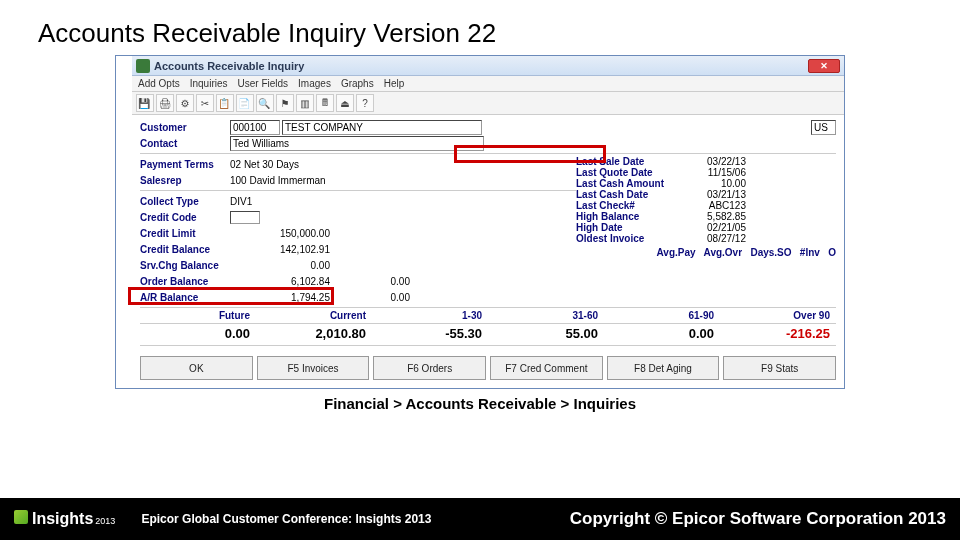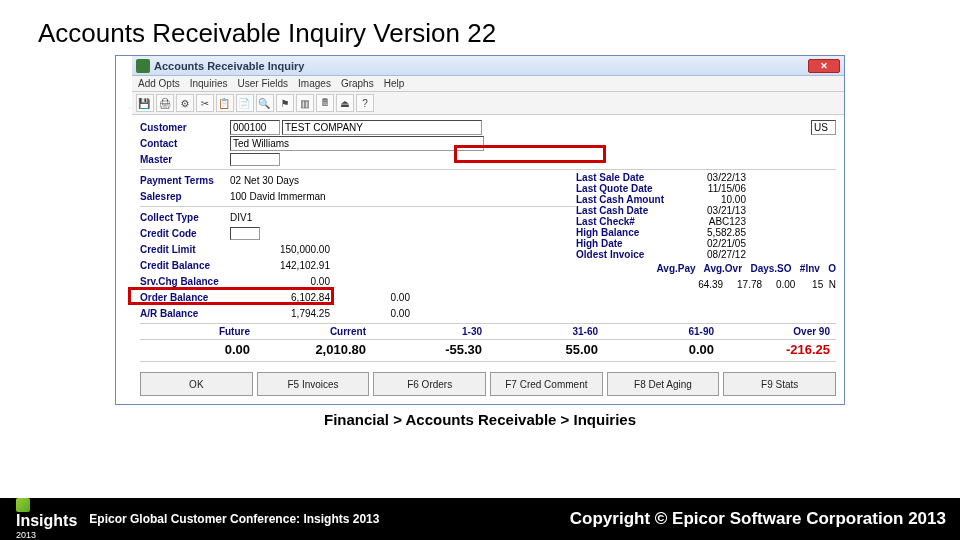--- a/index.html
+++ b/index.html
@@ -22,21 +22,21 @@
   .aging-row { display: flex; border-top: 1px solid #ccc; border-bottom: 1px solid #ccc; padding: 2px 0; margin-top: 2px; }
   .aging-cell { flex: 1; text-align: right; padding: 0 6px; color: #0a0a7a; font-weight: 600; }
   .aging-vals { display: flex; padding: 2px 0; }
   .aging-v { flex: 1; text-align: right; padding: 0 6px; color: #000; font-size: 13px; font-weight: bold; }
   .redv { color: #cc0000; }
   .btn-row { display: flex; gap: 4px; padding: 4px 8px 8px; }
   .fbtn { flex: 1; border: 1px solid #999; background: #f0f0f0; height: 24px; display: flex; align-items: center; justify-content: center; font-size: 10px; color: #222; }
   .redbox { position: absolute; border: 3px solid #c00; pointer-events: none; }
   .breadcrumb { text-align: center; font-size: 15px; font-weight: 700; margin-top: 6px; color: #000; }
   .footer { position: absolute; bottom: 0; left: 0; width: 960px; height: 42px; background: #000; display: flex; align-items: center; padding: 0 14px; color: #fff; font-size: 12px; }
-  .footer .logo { display: flex; align-items: baseline; margin-right: 14px; flex-direction: column; }
+  .footer .logo { display: flex; align-items: baseline; margin-right: 26px; }
   .footer .logo-box { width: 14px; height: 14px; background: linear-gradient(135deg,#9c3,#5a2); margin-right: 4px; border-radius: 2px; }
   .footer .logo-text { font-size: 16px; font-weight: bold; }
   .footer .logo-year { font-size: 9px; margin-left: 2px; }
   .footer .conf { font-weight: bold; font-size: 12px; }
   .footer .copy { margin-left: auto; font-weight: bold; font-size: 17px; }
   .gridR { display: grid; grid-template-columns: 100px 70px; row-gap: 0; justify-items: start; }
   .gridR .val { text-align: right; width: 100%; }
   .boxwrap { position: relative; }
   .num { text-align: right; display: inline-block; width: 100px; }
 </style>
@@ -82,24 +82,20 @@
     <div style="display:flex;">
       <div style="flex:1;">
         <div class="row">
             <span class="lbl">Customer</span>
           <span class="inset" style="width:50px;">000100</span>
           <span class="inset" style="width:200px;margin-left:2px;">TEST COMPANY</span>
         </div>
         <div class="row">
             <span class="lbl">Contact</span>
           <span class="inset" style="width:254px;">Ted Williams</span>
-          </div>
-        <div class="row">
-            <span class="lbl">Master</span>
-          <span class="inset" style="width:50px;"></span>
           </div>
       </div>
       <div style="width:190px;">
         <div class="row" style="justify-content:flex-end;">
             <span class="inset" style="width:25px;">US</span>
           </div>
       </div>
     </div>
     <div class="sep"></div>
 
@@ -158,21 +154,20 @@
           <span class="lbl">Last Check#</span>
             <span class="val">ABC123</span>
           <span class="lbl">High Balance</span>
             <span class="val">5,582.85</span>
           <span class="lbl">High Date</span>
             <span class="val">02/21/05</span>
           <span class="lbl">Oldest Invoice</span>
             <span class="val">08/27/12</span>
         </div>
         <div class="row" style="white-space:pre; color:#0a0a7a; font-weight:600; justify-content:flex-end;">Avg.Pay   Avg.Ovr   Days.SO   #Inv   O</div>
-        <div class="row" style="white-space:pre; color:#000; justify-content:flex-end;">64.39     17.78     0.00      15  N</div>
       </div>
     </div>
 
     <div class="aging-row">
       <div class="aging-cell">Future</div>
       <div class="aging-cell">Current</div>
       <div class="aging-cell">1-30</div>
       <div class="aging-cell">31-60</div>
       <div class="aging-cell">61-90</div>
       <div class="aging-cell">Over 90</div>

